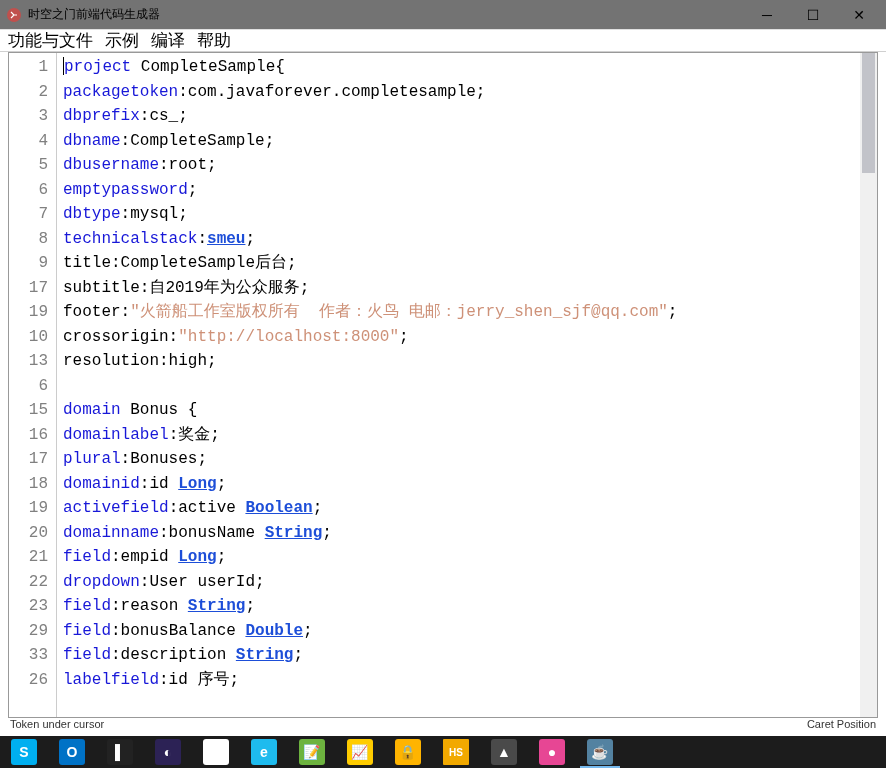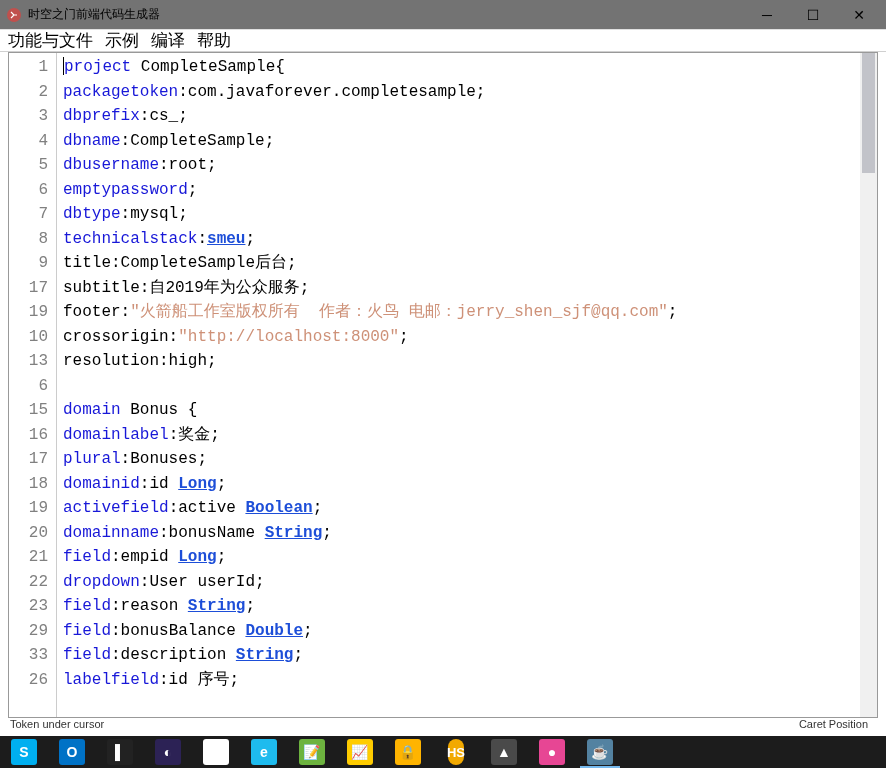--- a/index.html
+++ b/index.html
@@ -15,21 +15,21 @@
 .gutter { width:48px; background:#fff; text-align:right; font-family:"Courier New",monospace; font-size:16px; color:#808080; padding-top:2px; border-right:1px solid #ccc; user-select:none; }
 .gutter div { height:24.5px; line-height:24.5px; padding-right:8px; }
 .code { flex:1; font-family:"Courier New",monospace; font-size:16px; padding:2px 6px 2px 6px; line-height:24.5px; white-space:pre; color:#000; position:relative; overflow:hidden; }
 .code-line { height:24.5px; }
 .scrollbar { width:17px; background:#f0f0f0; position:relative; }
 .scroll-thumb { position:absolute; top:0; left:2px; right:2px; height:120px; background:#c2c3c9; }
 .kw-blue { color:#1818d8; }
 .kw-dark { color:#1d4ed8; font-weight:bold;text-decoration:underline; }
 .str { color:#ce9178; }
 .cursor { display:inline-block; width:1px; height:18px; background:#000; vertical-align:middle; position:relative; top:-1px; }
-.status { position:absolute; left:8px; right:16px; bottom:32px; height:18px; font-size:11px; color:#333; font-family:Arial,sans-serif; display:flex; justify-content:space-between; padding:0 2px; }
+.status { position:absolute; left:8px; right:8px; bottom:32px; height:18px; font-size:11px; color:#333; font-family:Arial,sans-serif; display:flex; justify-content:space-between; padding:0 2px; }
 .taskbar { position:absolute; bottom:0; left:0; right:0; height:32px; background:#1c1c1c; display:flex; align-items:center; }
 .tb-item { width:48px; height:32px; display:flex; align-items:center; justify-content:center; position:relative; }
 .tb-item.active::after { content:""; position:absolute; bottom:0; left:4px; right:4px; height:2px; background:#76b9ed; }
 .tb-icon { width:24px; height:24px; display:flex; align-items:center; justify-content:center; font-size:14px; color:#fff; }
 </style>
 </head>
 <body>
 
 <div class="titlebar">
   <svg class="titlebar-icon" viewBox="0 0 16 16">
@@ -113,21 +113,21 @@
     <div class="tb-item">
       <div class="tb-icon" style="background: rgb(109, 179, 63); font-size: 14px; font-weight: bold; border-radius: 3px; width: 26px; height: 26px;">📝</div>
     </div>
     <div class="tb-item">
       <div class="tb-icon" style="background: rgb(255, 204, 0); font-size: 14px; font-weight: bold; border-radius: 3px; width: 26px; height: 26px;">📈</div>
     </div>
     <div class="tb-item">
       <div class="tb-icon" style="background: rgb(255, 180, 0); font-size: 14px; font-weight: bold; border-radius: 3px; width: 26px; height: 26px;">🔒</div>
     </div>
     <div class="tb-item">
-      <div class="tb-icon" style="background: rgb(242, 169, 0); font-size: 13px; font-weight: bold; border-radius: 10px; width: 16px; height: 26px;">HS</div>
+      <div class="tb-icon" style="background: rgb(242, 169, 0); font-size: 10px; font-weight: bold; border-radius: 1px; width: 26px; height: 26px;">HS</div>
     </div>
     <div class="tb-item">
       <div class="tb-icon" style="background: rgb(74, 74, 74); font-size: 14px; font-weight: bold; border-radius: 3px; width: 26px; height: 26px;">▲</div>
     </div>
     <div class="tb-item">
       <div class="tb-icon" style="background: rgb(231, 70, 148); font-size: 14px; font-weight: bold; border-radius: 3px; width: 26px; height: 26px;">●</div>
     </div>
     <div class="tb-item active">
       <div class="tb-icon" style="background: rgb(83, 130, 161); font-size: 14px; font-weight: bold; border-radius: 3px; width: 26px; height: 26px;">☕</div>
     </div>

